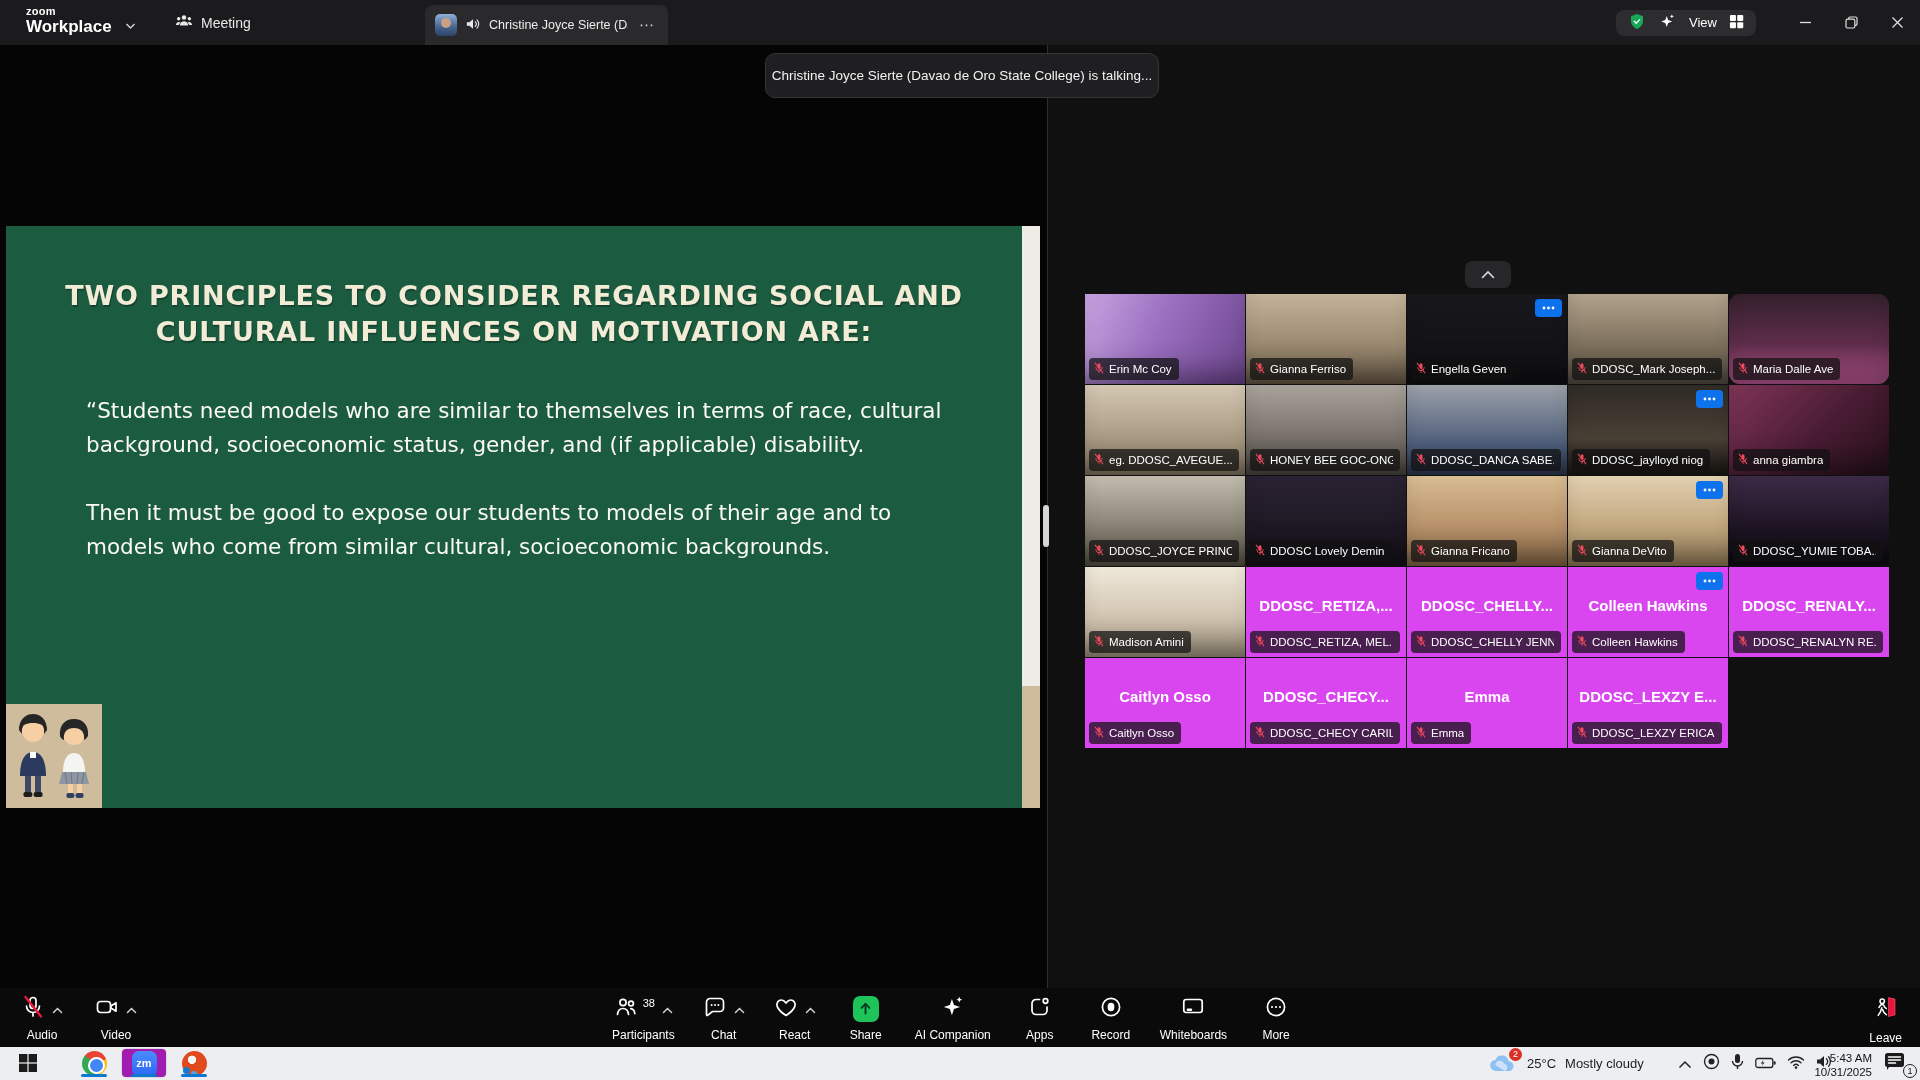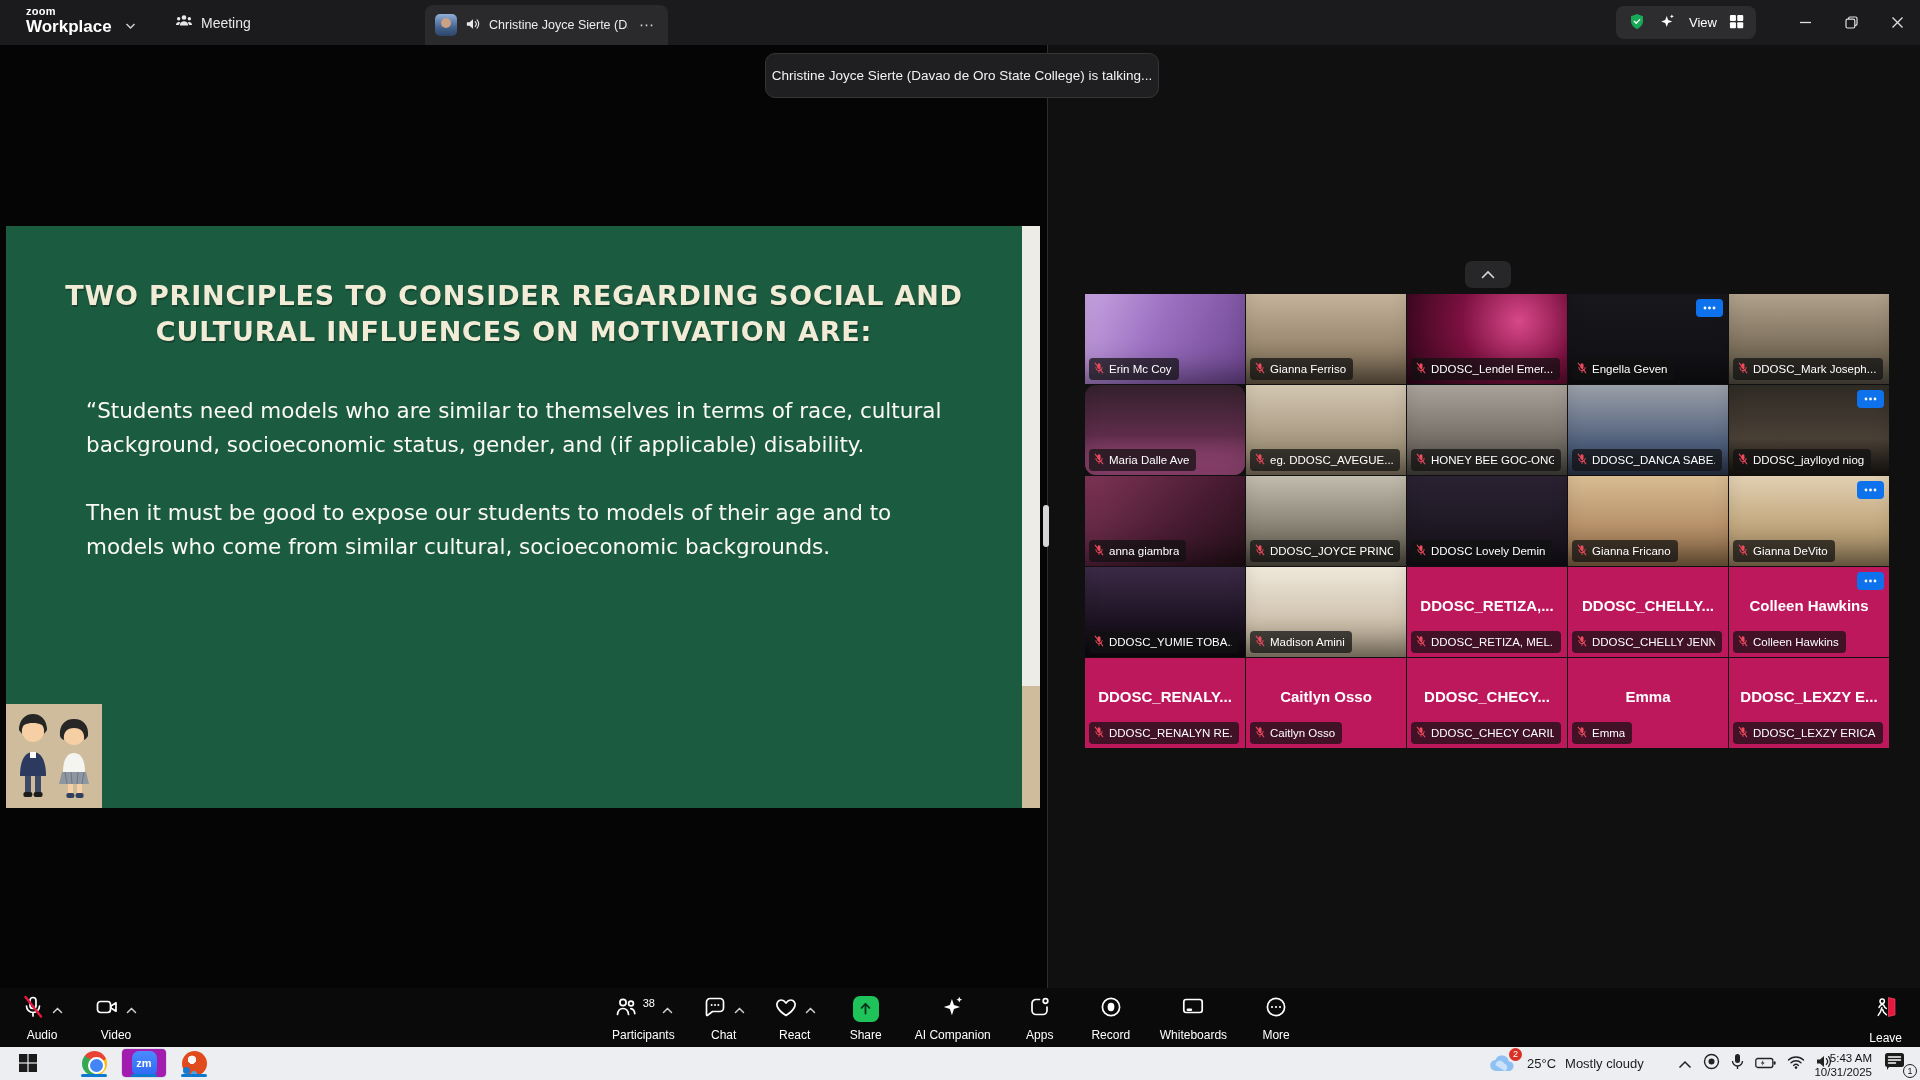--- a/index.html
+++ b/index.html
@@ -12,21 +12,21 @@
   .logo .l1 { font-size:11px; font-weight:700; letter-spacing:.3px; }
   .logo .l2 { font-size:17px; font-weight:700; }
   .logo-chevron { position:absolute; left:125px; top:16px; }
   .meeting-tab { position:absolute; left:163px; top:0; height:45px; display:flex; align-items:center; gap:8px; color:#e8e8e8; font-size:14px; padding:0 12px; }
   .active-tab { position:absolute; left:425px; top:5px; width:243px; height:40px; background:#2a2a2d; border-radius:8px 8px 0 0; display:flex; align-items:center; gap:8px; padding:0 10px; color:#ececec; font-size:12.5px; }
   .active-tab .avatar { width:22px; height:22px; border-radius:5px; background:linear-gradient(180deg,#8fb0d8 0%,#46648e 60%,#2c4468 100%); position:relative; flex:none; }
   .active-tab .avatar::after { content:""; position:absolute; left:6px; top:4px; width:10px; height:10px; border-radius:50%; background:#caa184; }
   .active-tab .tab-title { white-space:nowrap; overflow:hidden; flex:1; }
   .tab-more { width:22px; height:22px; border-radius:50%; display:flex; align-items:center; justify-content:center; color:#cfcfcf; font-size:15px; letter-spacing:1px; flex:none; }
   .tb-right { position:absolute; right:0; top:0; height:45px; display:flex; align-items:center; }
-  .view-pill { display:flex; align-items:center; gap:12px; background:#2d2d30; border-radius:8px; height:33px; padding:0 12px; margin-right:26px; color:#fff; font-size:13px; }
+  .view-pill { display:flex; align-items:center; gap:12px; background:#2d2d30; border-radius:8px; height:26px; padding:0 12px; margin-right:26px; color:#fff; font-size:13px; }
   .winbtn { width:46px; height:45px; display:flex; align-items:center; justify-content:center; }
 
   
   .toast { position:absolute; left:765px; top:53px; width:394px; height:45px; background:#1f1f22; border:1px solid #353538; border-radius:10px; display:flex; align-items:center; justify-content:center; color:#f2f2f2; font-size:13.5px; z-index:6; padding:0 16px; white-space:nowrap; }
 
   
   .share-area { position:absolute; left:0; top:45px; width:1047px; height:943px; background:#050505; }
   .share-divider { position:absolute; left:1047px; top:45px; width:1px; height:943px; background:#2e2e2e; }
   .share-handle { position:absolute; left:1043px; top:505px; width:6px; height:42px; background:#d6d6d6; border-radius:3px; z-index:4; }
   .slide { position:absolute; left:6px; top:181px; width:1034px; height:582px; background:var(--slide-green,#1b5b40); overflow:hidden; }
@@ -35,21 +35,21 @@
   .slide-tan-corner { position:absolute; left:0; top:478px; width:96px; height:104px; background:#cfbc9c; }
   .slide-title { position:absolute; left:58px; top:52px; width:900px; text-align:center; color:var(--title-cream,#f2ecd6); font-family:"DejaVu Sans",sans-serif; font-weight:800; font-size:27px; line-height:1.35; letter-spacing:.8px; text-shadow:1px 2px 0 rgba(0,0,0,.25); }
   .slide-body { position:absolute; left:80px; top:168px; width:866px; color:#fbfaf3; font-family:"DejaVu Sans",sans-serif; font-weight:500; font-size:21.5px; line-height:1.58; }
   .slide-body p + p { margin-top:34px; }
   .kids { position:absolute; left:4px; bottom:2px; }
 
   
   .panel { position:absolute; left:1048px; top:45px; width:872px; height:943px; background:#101011; }
   .collapse-btn { position:absolute; left:1465px; top:261px; width:46px; height:27px; background:#27272a; border-radius:7px; display:flex; align-items:center; justify-content:center; z-index:3; }
   .grid { position:absolute; left:1085px; top:294px; width:801px; display:grid; grid-template-columns:repeat(5,160px); grid-auto-rows:90px; gap:1px; z-index:2; }
-  .tile { position:relative; background:#be185d; overflow:hidden; }
+  .tile { position:relative; background:#d946ef; overflow:hidden; }
   .tile.video { box-shadow:inset 0 -28px 30px -18px rgba(0,0,0,.45); }
   .pill { position:absolute; left:4px; bottom:4px; max-width:150px; background:rgba(16,16,16,.72); border-radius:4px; padding:2px 7px 2px 4px; display:flex; align-items:center; gap:4px; }
   .pill .nm { color:#fff; font-size:11.5px; white-space:nowrap; overflow:hidden; }
   .bigname { position:absolute; left:4px; right:4px; top:42%; transform:translateY(-50%); text-align:center; color:#fff; font-weight:700; font-size:15px; white-space:nowrap; overflow:hidden; }
   .tile-menu { position:absolute; top:5px; right:5px; width:27px; height:18px; background:var(--accent-blue,#0e72ed); border-radius:4px; display:flex; align-items:center; justify-content:center; }
 
   
   .toolbar { position:absolute; left:0; top:988px; width:1920px; height:59px; background:#0a0a0b; z-index:5; }
   .tb-group-left { position:absolute; left:20px; top:7px; display:flex; gap:30px; }
   .tb-group-center { position:absolute; left:612px; top:7px; display:flex; gap:27px; }
@@ -223,30 +223,20 @@
         </div>
       </div>
       <div class="tile video" style="background: linear-gradient(rgb(196, 179, 154) 0%, rgb(156, 139, 114) 55%, rgb(107, 92, 72) 100%);">
         <div class="pill">
      <span><svg width="12" height="12" viewBox="0 0 24 24" fill="none" stroke="#f04a5e" stroke-width="2.4" stroke-linecap="round">
               <rect x="9" y="2.5" width="6" height="11" rx="3" fill="#f04a5e" stroke="none"></rect>
               <path d="M5.5 11a6.5 6.5 0 0 0 13 0M12 17.5V21" stroke-width="1.8"></path>
               <line x1="4.5" y1="2.5" x2="19.5" y2="21.5"></line>
             </svg></span>
      <span class="nm">Gianna Ferriso</span>
-        </div>
-      </div>
-      <div class="tile video" style="background: radial-gradient(circle at 70% 30%, rgb(216, 72, 138) 0%, rgb(124, 16, 64) 45%, rgb(46, 6, 24) 100%);">
-        <div class="pill">
-     <span><svg width="12" height="12" viewBox="0 0 24 24" fill="none" stroke="#f04a5e" stroke-width="2.4" stroke-linecap="round">
-              <rect x="9" y="2.5" width="6" height="11" rx="3" fill="#f04a5e" stroke="none"></rect>
-              <path d="M5.5 11a6.5 6.5 0 0 0 13 0M12 17.5V21" stroke-width="1.8"></path>
-              <line x1="4.5" y1="2.5" x2="19.5" y2="21.5"></line>
-            </svg></span>
-     <span class="nm">DDOSC_Lendel Emer...</span>
         </div>
       </div>
       <div class="tile video" style="background: linear-gradient(rgb(23, 23, 28) 0%, rgb(16, 16, 20) 100%);">
         <div class="pill">
      <span><svg width="12" height="12" viewBox="0 0 24 24" fill="none" stroke="#f04a5e" stroke-width="2.4" stroke-linecap="round">
               <rect x="9" y="2.5" width="6" height="11" rx="3" fill="#f04a5e" stroke="none"></rect>
               <path d="M5.5 11a6.5 6.5 0 0 0 13 0M12 17.5V21" stroke-width="1.8"></path>
               <line x1="4.5" y1="2.5" x2="19.5" y2="21.5"></line>
             </svg></span>
      <span class="nm">Engella Geven</span>

